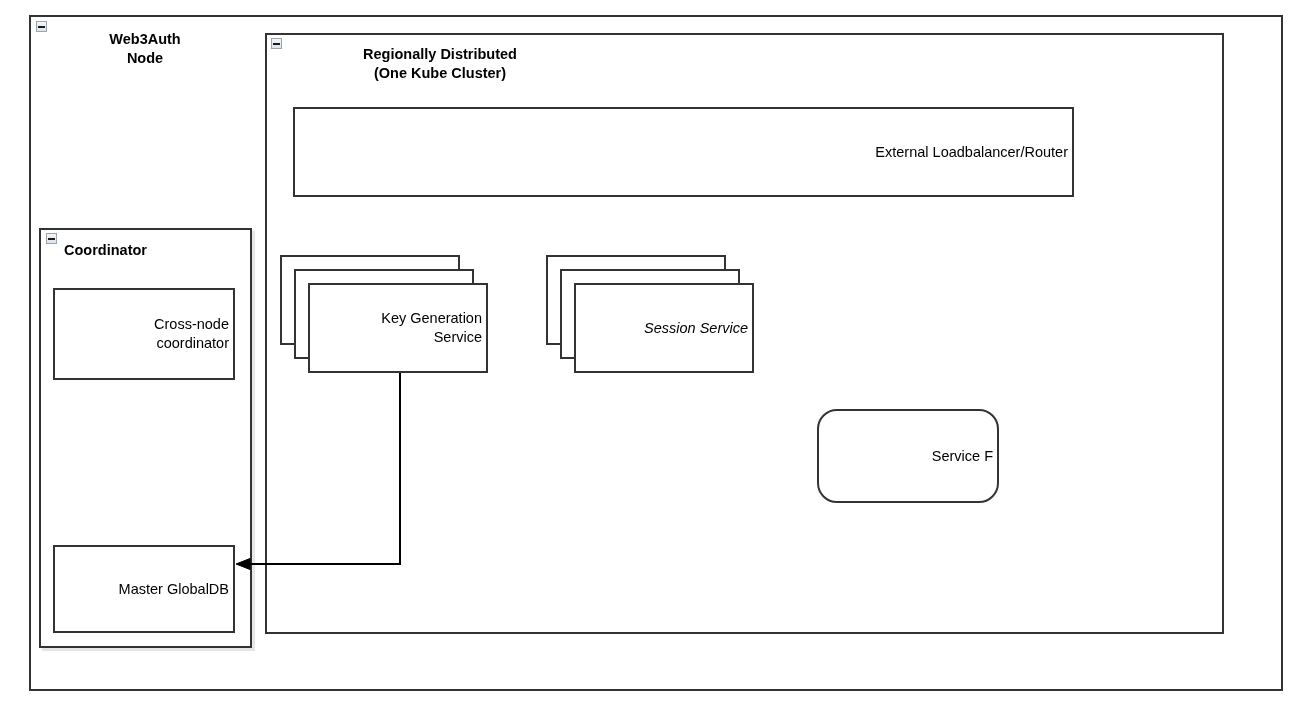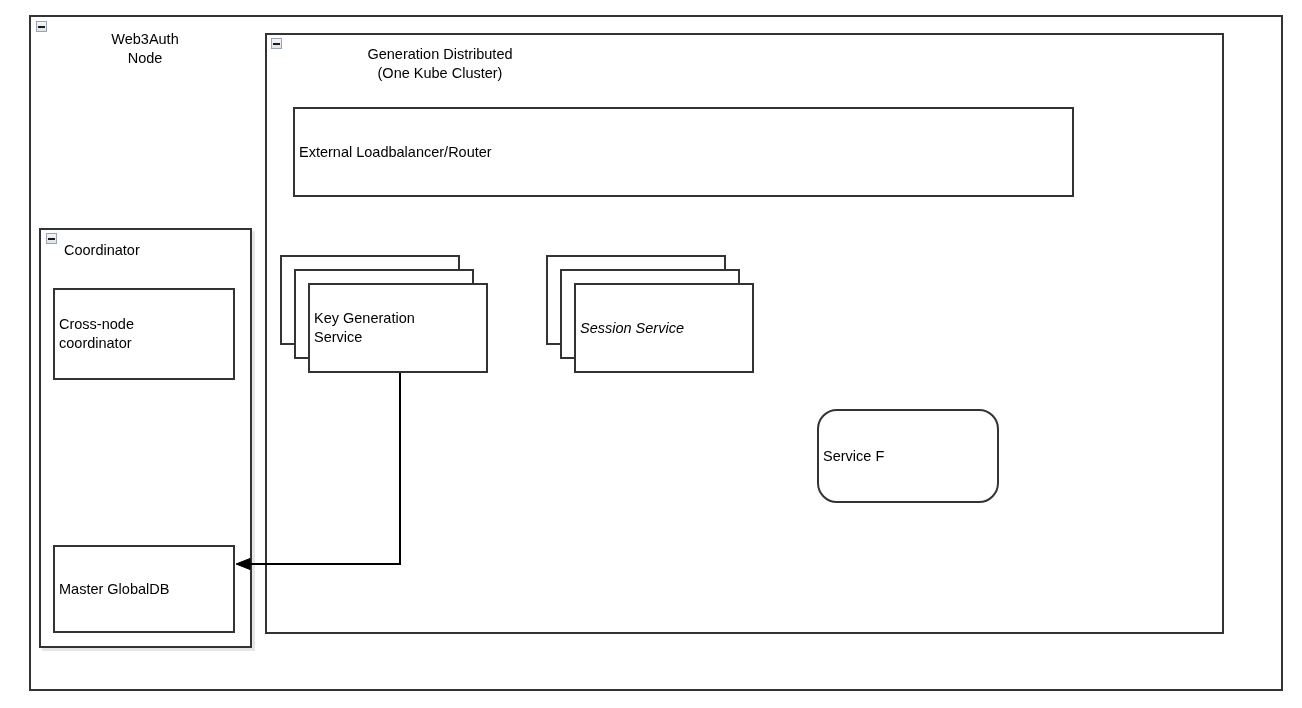--- a/index.html
+++ b/index.html
@@ -61,29 +61,30 @@
   }
 
   
   .corner-label {
     position: absolute;
     font-size: 14.5px;
     line-height: 19px;
     color: #000000;
     white-space: pre;
     text-align: center;
+    font-weight: bold;
   }
 
   .box-label {
     position: absolute;
     left: 0;
     right: 0;
     top: 50%;
     transform: translateY(-50%);
-    text-align: left;
+    text-align: right;
     font-size: 14.5px;
     line-height: 19px;
     color: #000000;
     white-space: pre-line;
     padding: 0 4px;
     box-sizing: border-box;
   }
 
   
   .stack {
@@ -123,21 +124,21 @@
   <span class="collapse-icon" style="left:36px; top:21px;"></span>
 
   <div class="corner-label" style="left:55px; top:30px; width:180px;">Web3Auth
 Node</div>
 
   <div class="container-box" style="left:265px; top:33px; width:959px; height:601px;">
   </div>
 
   <span class="collapse-icon" style="left:271px; top:38px;"></span>
 
-  <div class="corner-label" style="left:290px; top:45px; width:300px; text-align:center;">Generation Distributed
+  <div class="corner-label" style="left:290px; top:45px; width:300px; text-align:center;">Regionally Distributed
 (One Kube Cluster)</div>
 
   <div class="box" style="left:293px; top:107px; width:781px; height:90px;">
     <div class="box-label">External Loadbalancer/Router</div>
   </div>
 
   <div class="stack" style="left:280px; top:255px; width:208px; height:118px;">
     <div class="layer l1"></div>
     <div class="layer l2"></div>
     <div class="layer l3">

